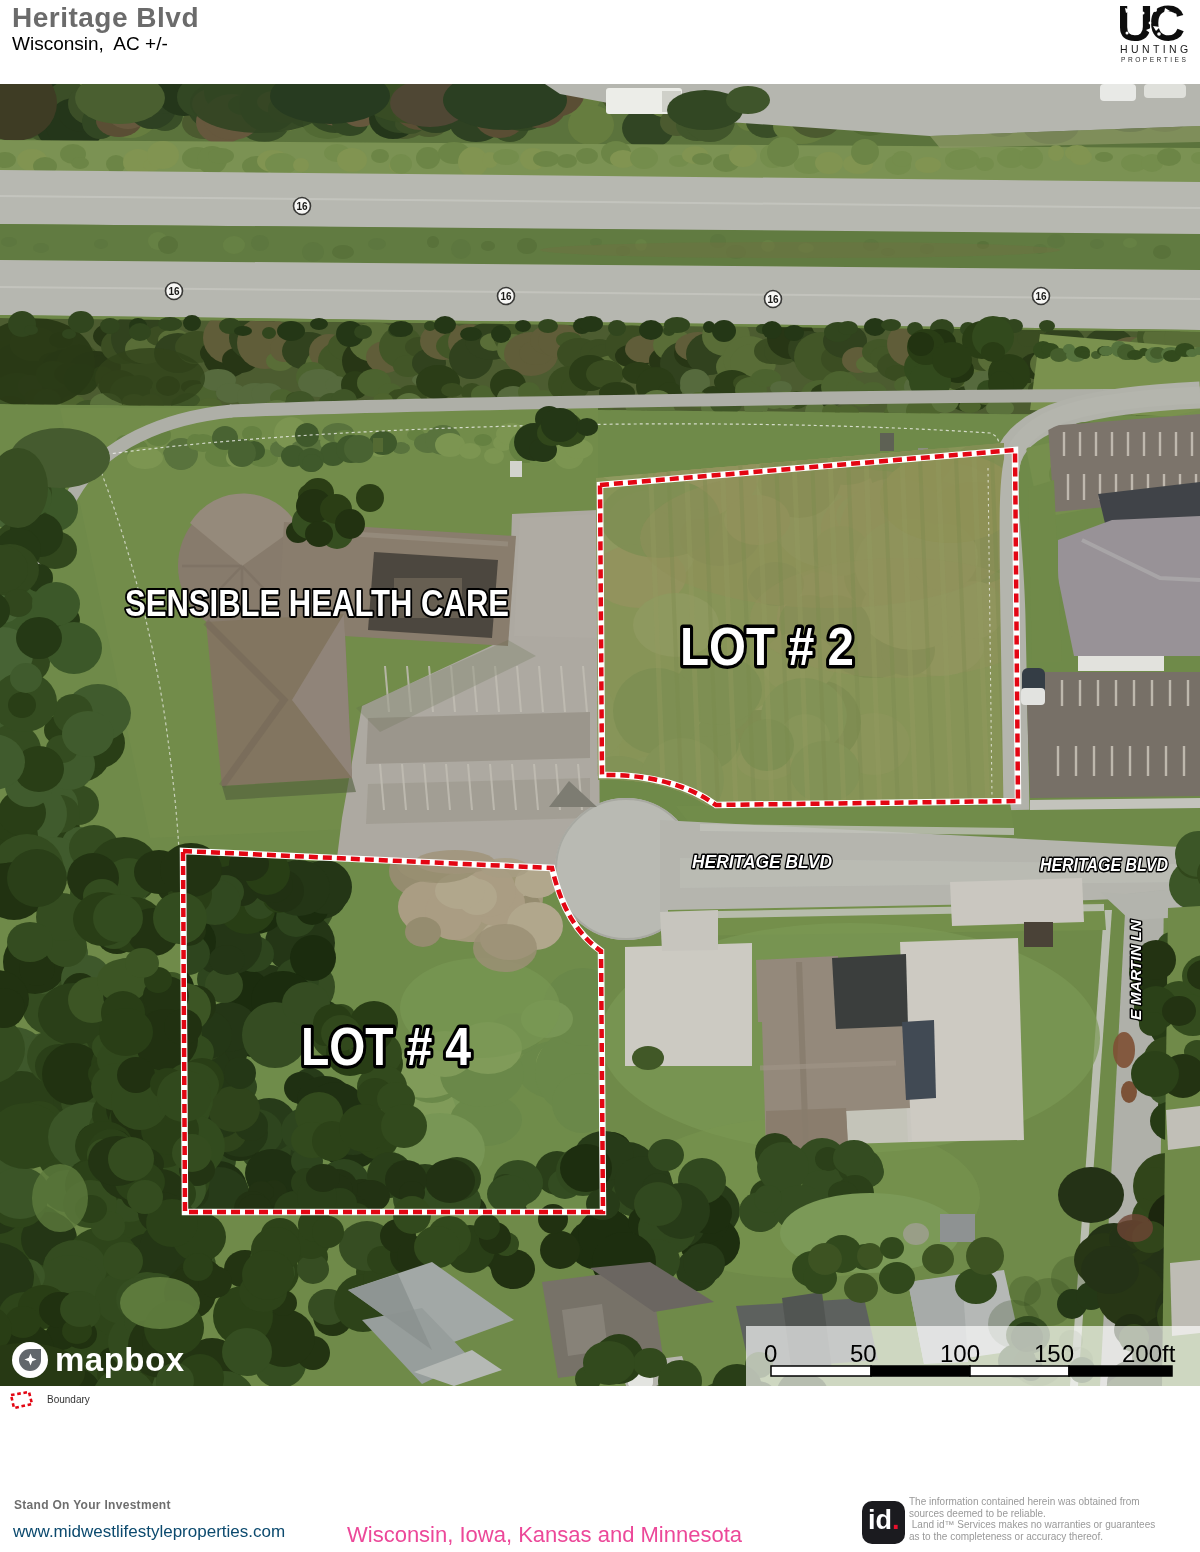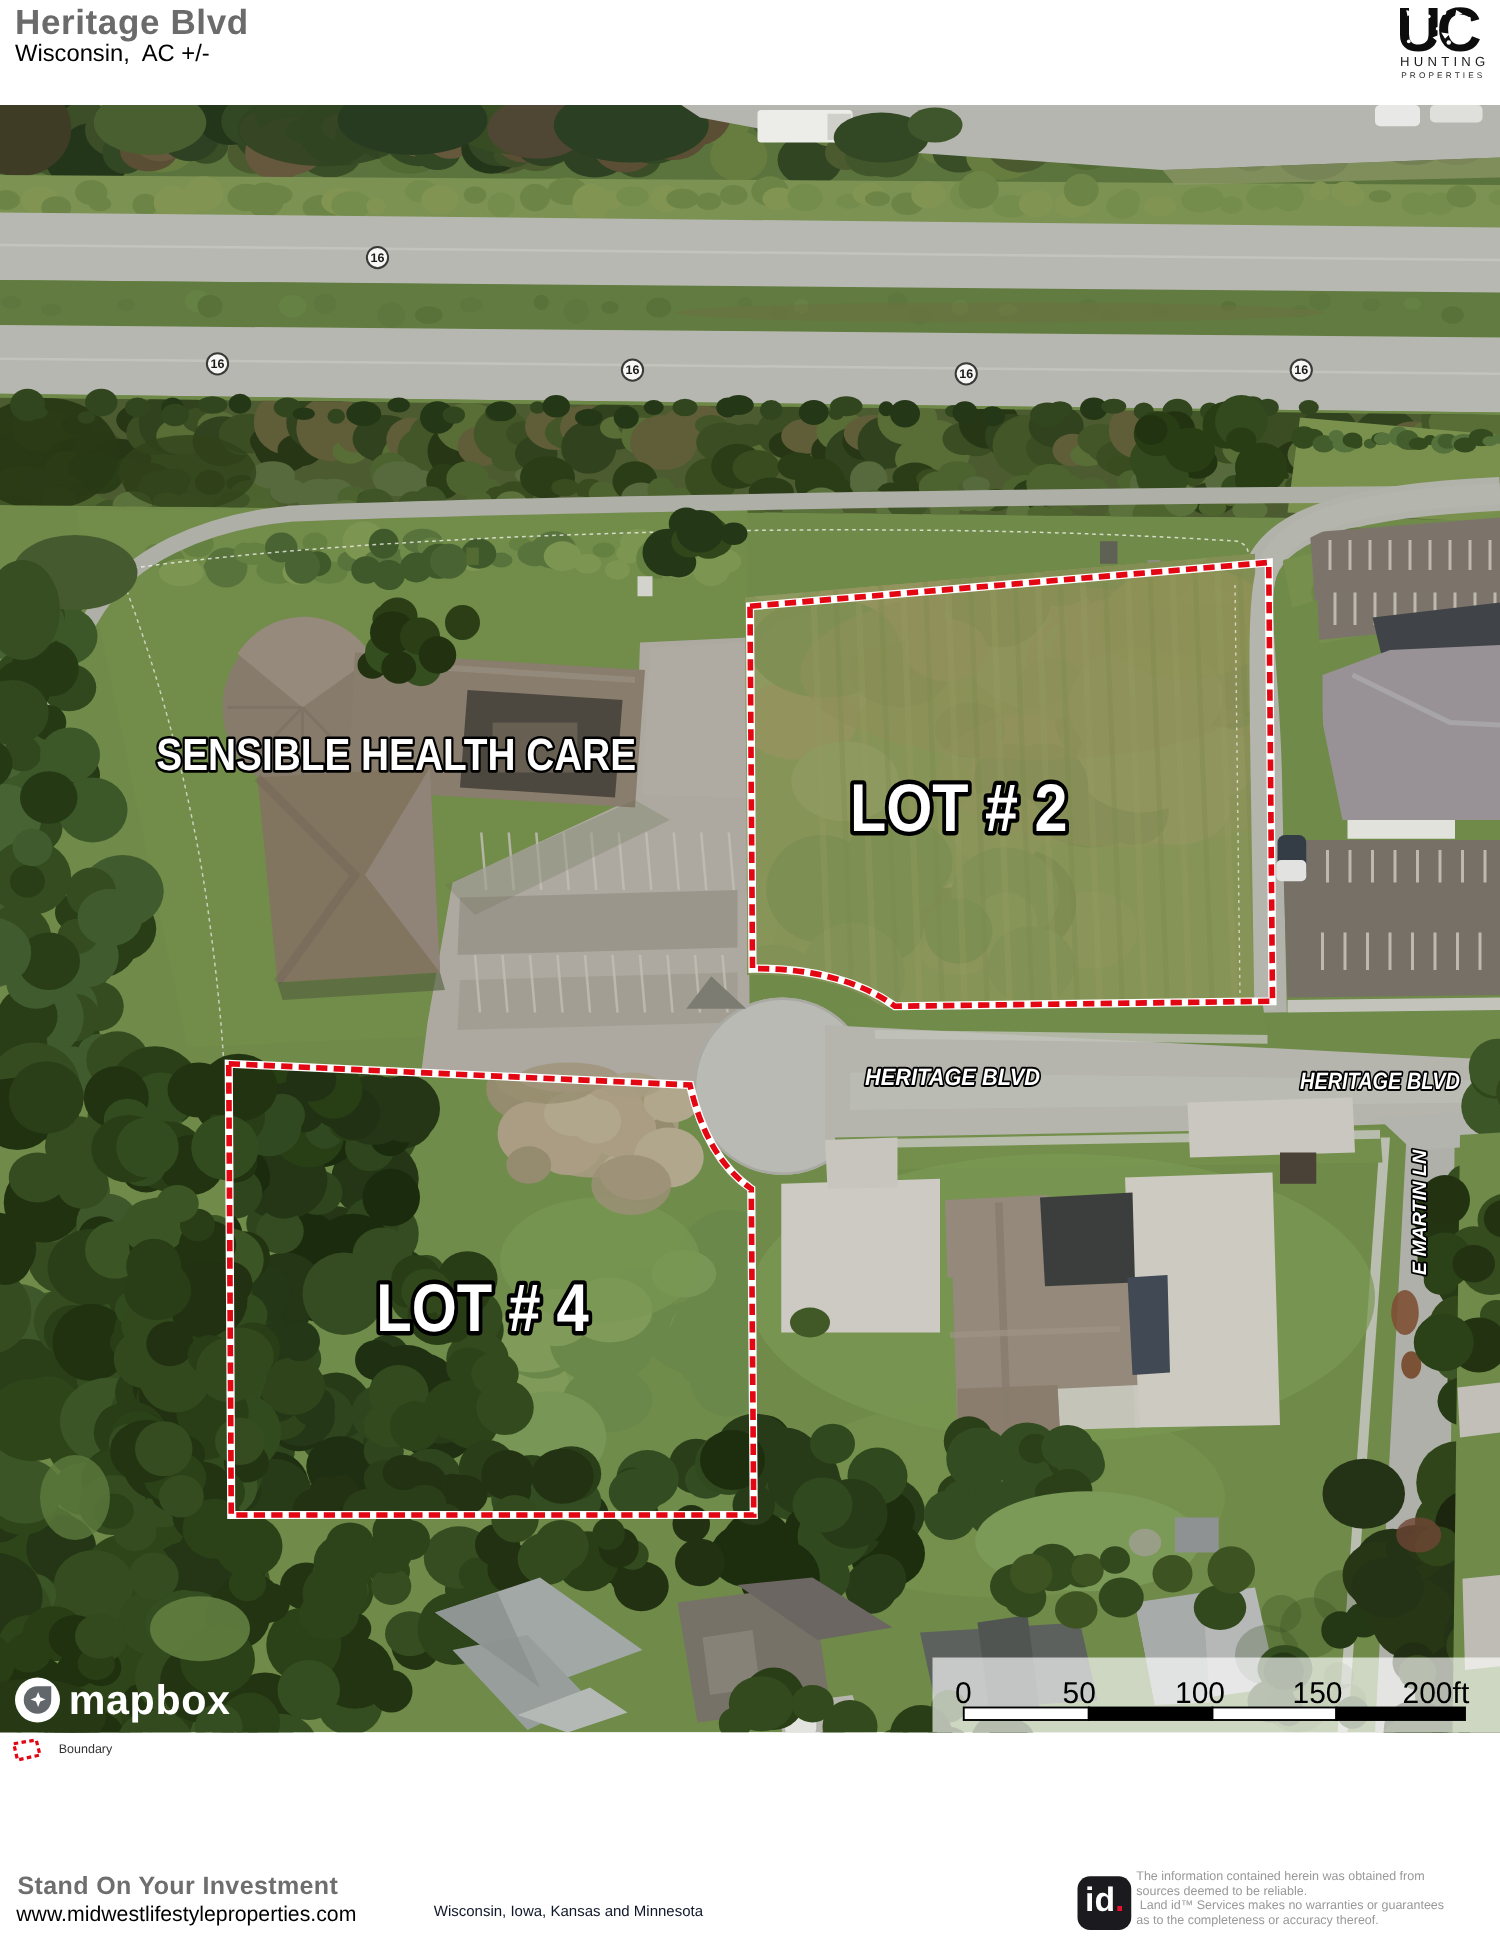--- a/index.html
+++ b/index.html
@@ -1982,23 +1982,23 @@
         </g>
 </g>
 </svg></div>
 
 <div class="abs" style="left:8px;top:1389px"><svg width="30" height="24" viewBox="0 0 30 24">
 <path d="M3,6 L21,3 L24,15 L6,19 Z" fill="none" stroke="#e30613" stroke-width="2.6" stroke-dasharray="3.6 2.7"></path>
 </svg></div>
 
 <div class="abs" style="left:47px;top:1394px;font-size:10px;color:#333333">Boundary</div>
 
-<div class="abs" style="left:14px;top:1498px;font-size:20px;font-weight:bold;color:#6e6e6e;letter-spacing:0.3px">Stand On Your Investment</div>
-
-<div class="abs" style="left:13px;top:1522px;font-size:17px;color:#000000">www.midwestlifestyleproperties.com</div>
-
-<div class="abs" style="left:347px;top:1522px;font-size:12px;color:#0f172a">Wisconsin, Iowa, Kansas and Minnesota</div>
+<div class="abs" style="left:14px;top:1498px;font-size:12px;font-weight:bold;color:#6e6e6e;letter-spacing:0.3px">Stand On Your Investment</div>
+
+<div class="abs" style="left:13px;top:1522px;font-size:17px;color:#0c4a6e">www.midwestlifestyleproperties.com</div>
+
+<div class="abs" style="left:347px;top:1522px;font-size:22px;color:#ec4899">Wisconsin, Iowa, Kansas and Minnesota</div>
 
 <div class="abs" style="left:862px;top:1501px;width:43px;height:43px;background:#1b1b1f;border-radius:10px">
 <div class="abs" style="left:6px;top:4px;font-size:27px;font-weight:bold;color:#ffffff">id<span style="color:#e8112d">.</span></div>
 </div>
 
 <div class="abs" style="left:909px;top:1496px;font-size:10px;line-height:11.5px;color:#999999">The information contained herein was obtained from<br>sources deemed to be reliable.<br>&nbsp;Land id™ Services makes no warranties or guarantees<br>as to the completeness or accuracy thereof.</div>
 
 </body></html>

